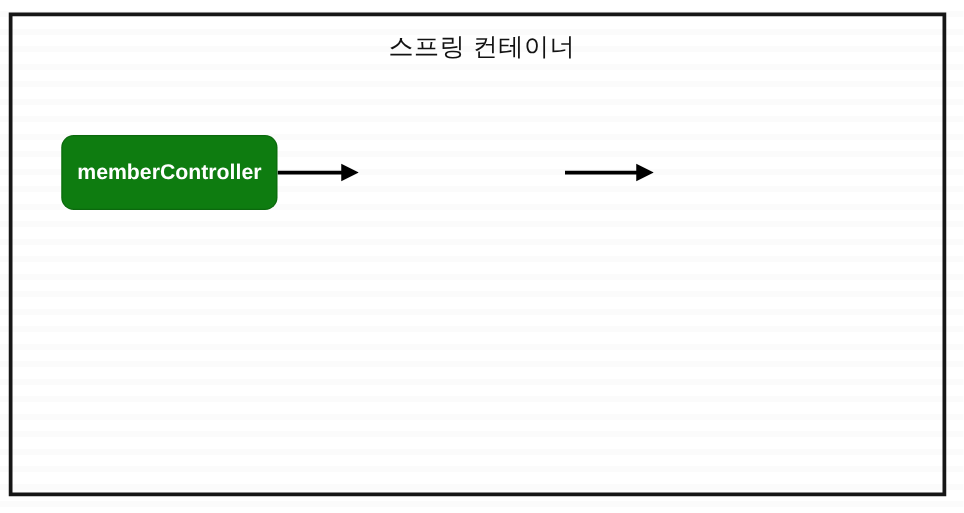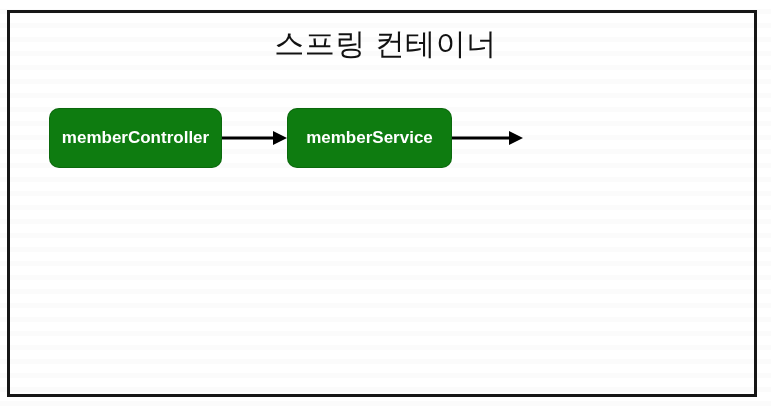--- a/index.html
+++ b/index.html
@@ -31,21 +31,21 @@
     box-sizing: border-box;
     border: 3px solid var(--border-color, #161616);
     background: transparent;
   }
   .title {
     position: absolute;
     left: 0;
     top: 24px;
     width: 771px;
     text-align: center;
-    font-size: 30px;
+    font-size: 20px;
     font-weight: 400;
     color: #121212;
     letter-spacing: 0.5px;
   }
   .node {
     position: absolute;
     top: 108px;
     height: 60px;
     box-sizing: border-box;
     background: var(--node-fill, #0e7c10);
@@ -83,23 +83,20 @@
     <span>memberController</span>
   </div>
 
   <div class="arrow arrow-1">
     <svg viewBox="0 0 65 20" xmlns="http://www.w3.org/2000/svg">
       <line x1="0" y1="10" x2="53" y2="10" stroke="#000000" stroke-width="3"></line>
       <polygon points="51,3 65,10 51,17" fill="#000000"></polygon>
     </svg>
   </div>
 
-  <div class="node node-service">
-    <span>memberService</span>
-  </div>
 
   <div class="arrow arrow-2">
     <svg viewBox="0 0 71 20" xmlns="http://www.w3.org/2000/svg">
       <line x1="0" y1="10" x2="59" y2="10" stroke="#000000" stroke-width="3"></line>
       <polygon points="57,3 71,10 57,17" fill="#000000"></polygon>
     </svg>
   </div>
 
 
 </div>

